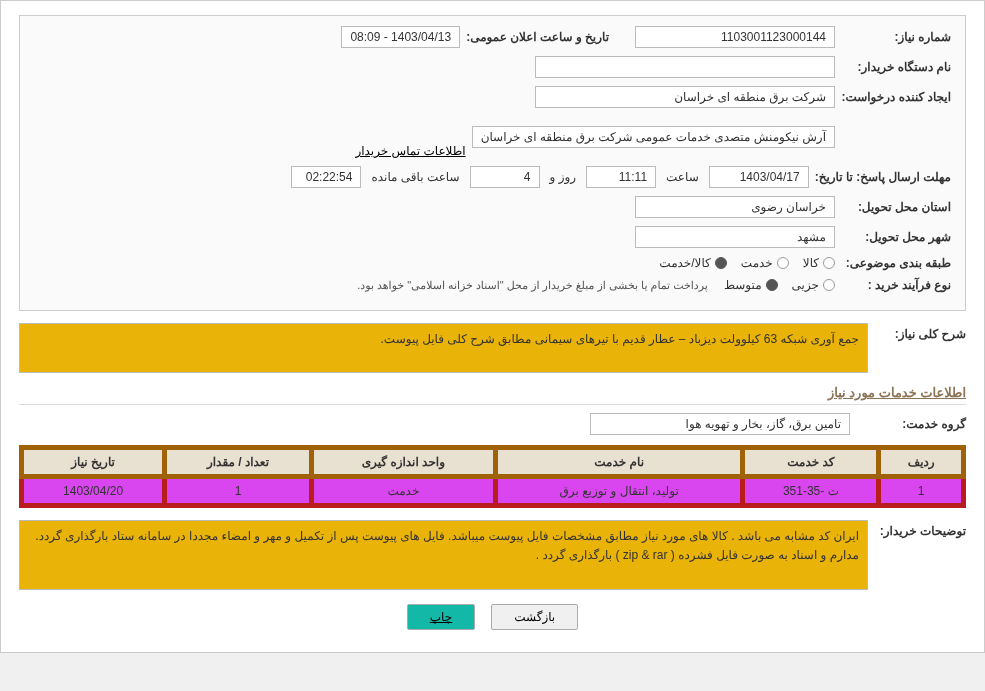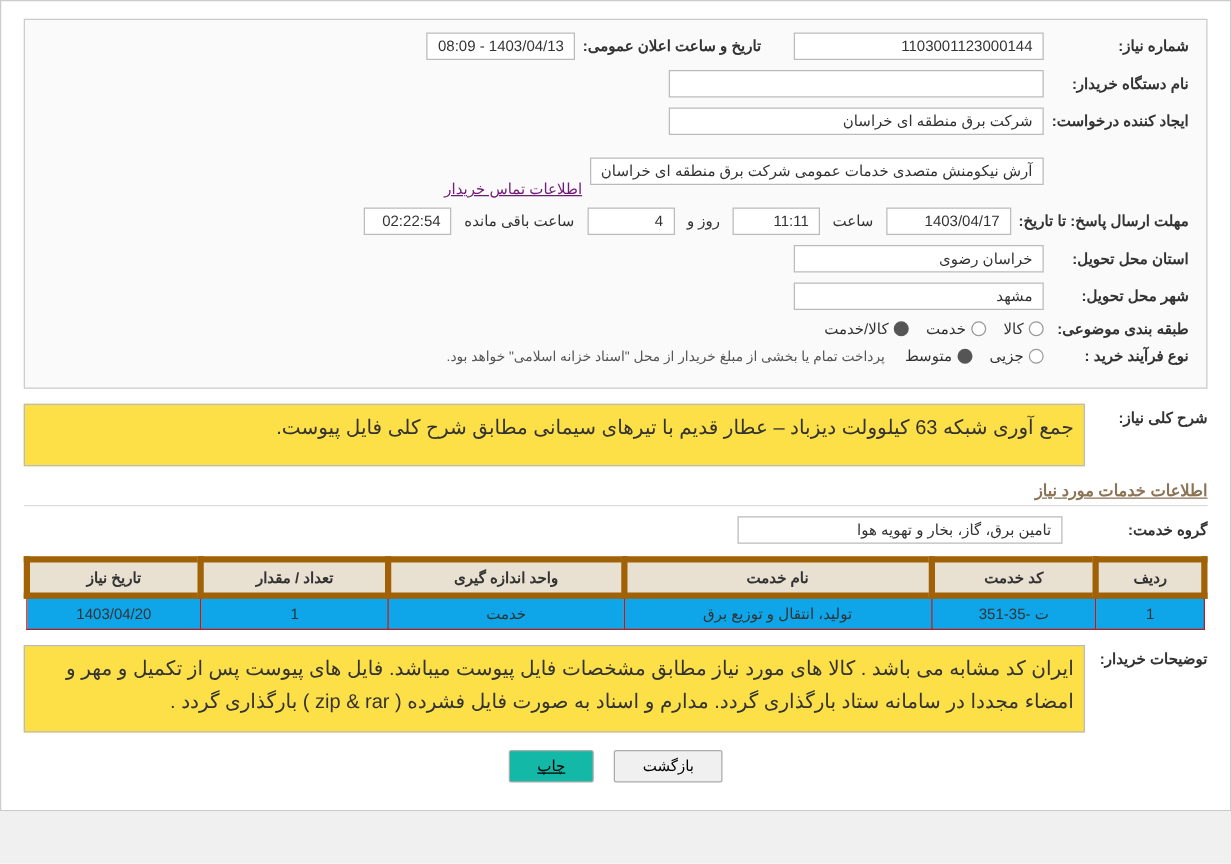--- a/index.html
+++ b/index.html
@@ -62,21 +62,21 @@
     .field-value-box.medium {
       min-width: 200px;
     }
     .field-value-box.small {
       min-width: 100px;
     }
     .field-value-box.xsmall {
       min-width: 70px;
     }
     .link-text {
-      color: #701a75;
+      color: #000000;
       text-decoration: underline;
       cursor: pointer;
       margin-top: 28px;
     }
     .section-title {
       font-weight: bold;
       font-size: 13px;
       color: #8B7355;
       margin-bottom: 8px;
       padding-bottom: 4px;
@@ -100,49 +100,49 @@
       border: 1.5px solid #999;
       display: inline-block;
       background: #fff;
     }
     .radio-circle.selected {
       background: #555;
       border-color: #555;
     }
     .description-box {
       border: 1px solid #bbb;
-      background: #fde047;
+      background: #eab308;
       padding: 6px 8px;
       min-height: 50px;
       width: 100%;
       text-align: right;
-      font-size: 16px;
+      font-size: 12px;
       line-height: 1.6;
       color: #333;
     }
     .table-section {
       margin-bottom: 12px;
     }
     .data-table {
       width: 100%;
       border-collapse: collapse;
       font-size: 12px;
     }
     .data-table th {
       background: #e8e0d0;
       border: 5px solid #a16207;
       padding: 5px 8px;
       text-align: center;
       font-weight: bold;
     }
     .data-table td {
-      border: 1px solid #b91c1c;
+      border: 5px solid #b91c1c;
       padding: 5px 8px;
       text-align: center;
-      background: #0ea5e9;
+      background: #d946ef;
     }
     .buttons-row {
       display: flex;
       justify-content: center;
       gap: 16px;
       margin-top: 12px;
       margin-bottom: 8px;
     }
     .btn {
       padding: 5px 22px;

